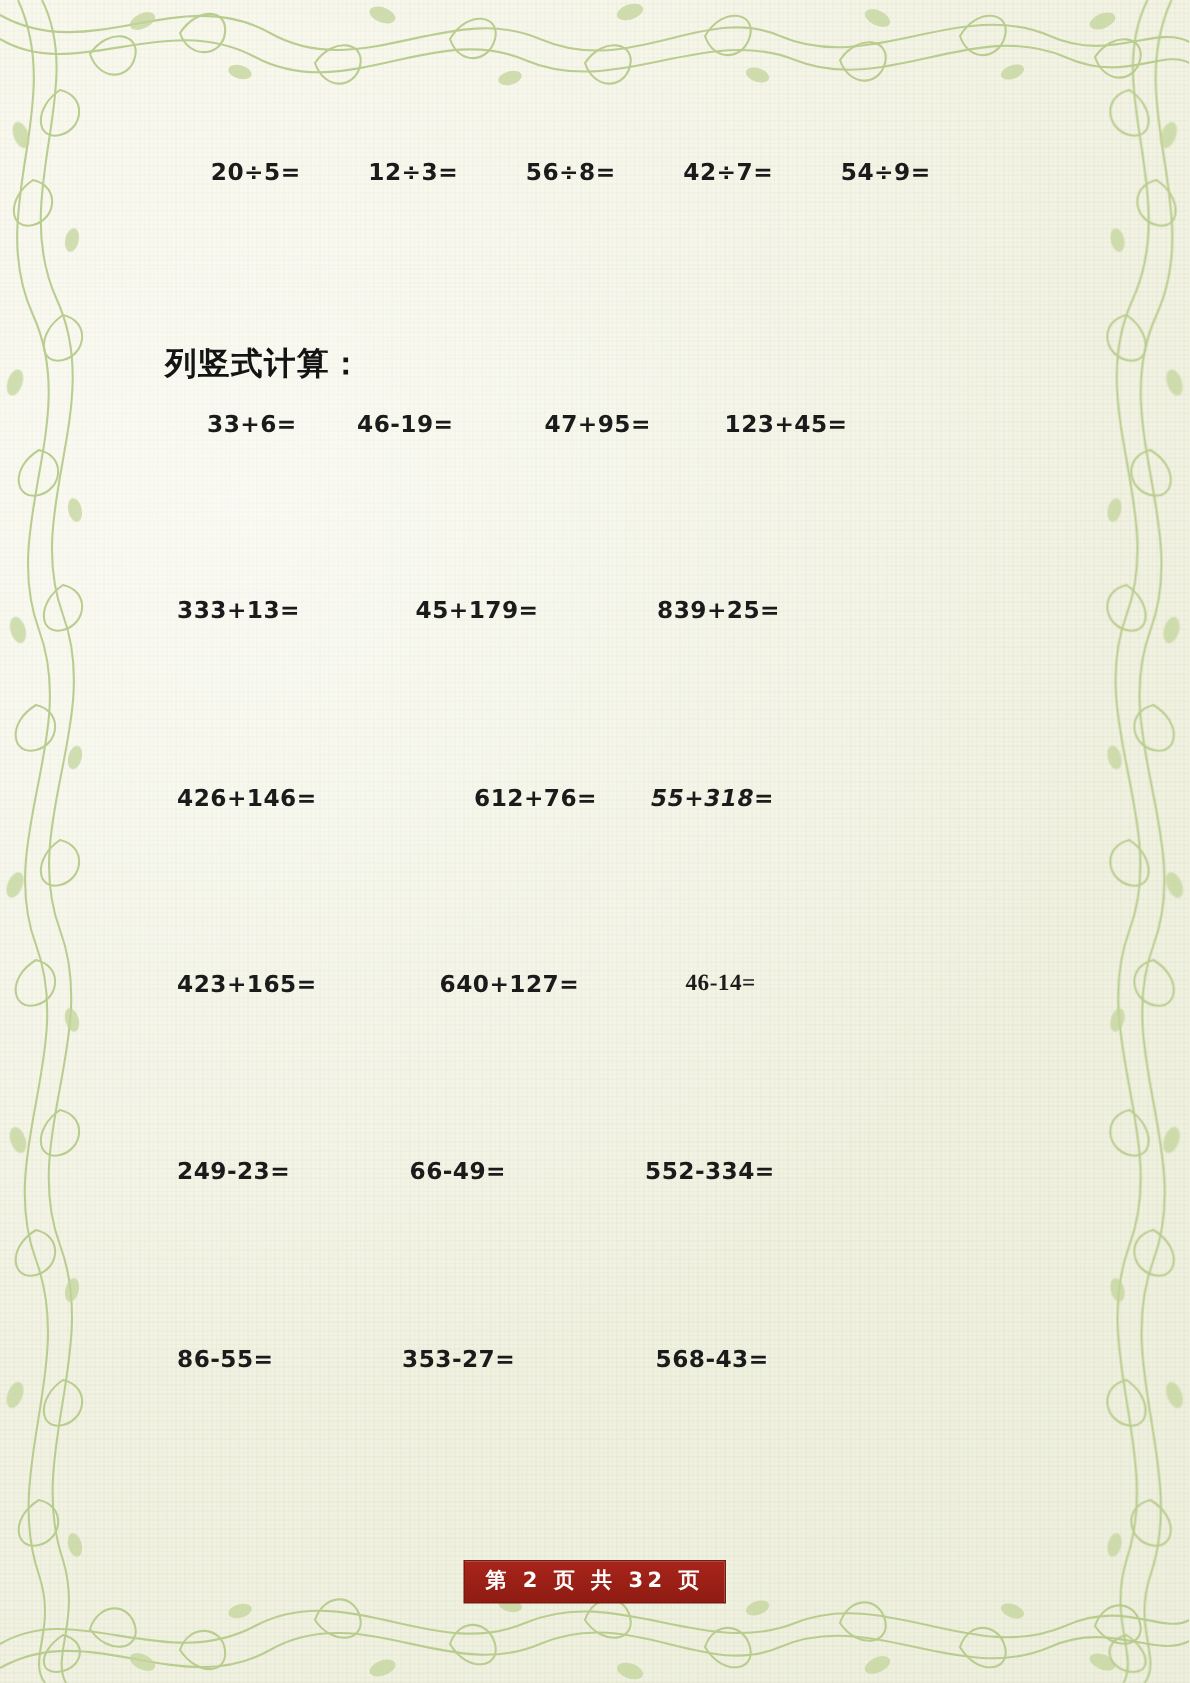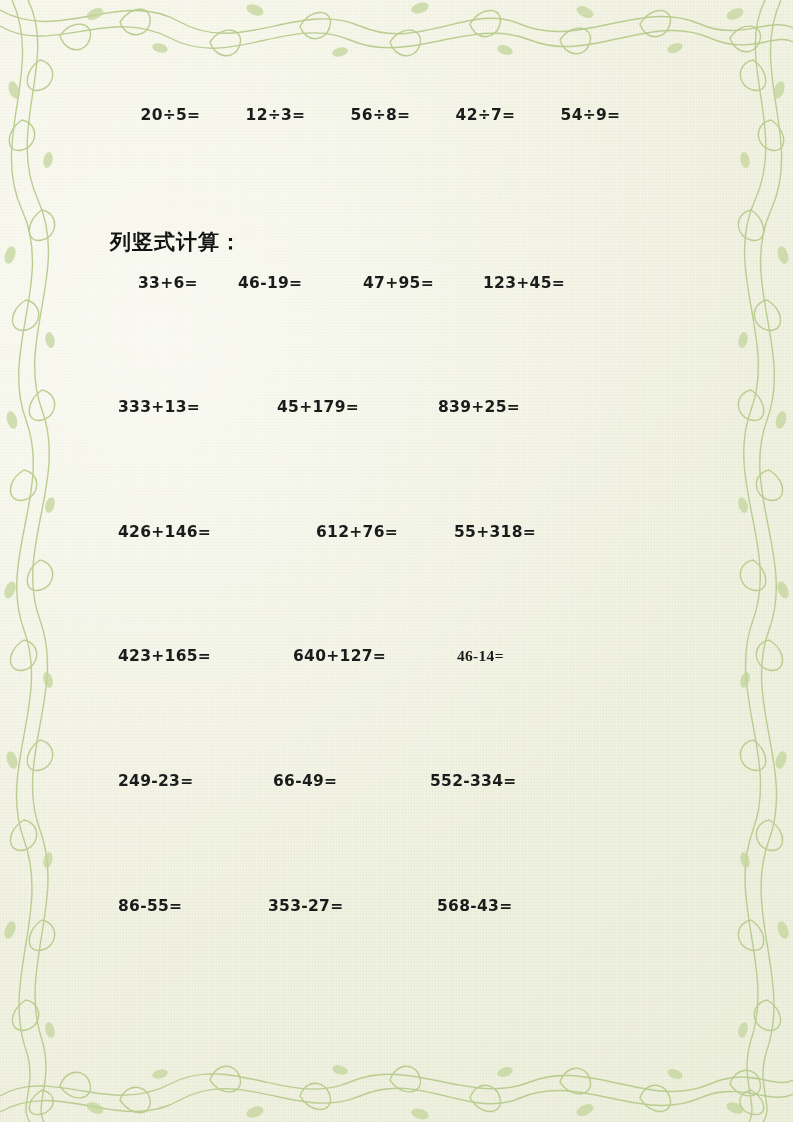--- a/index.html
+++ b/index.html
@@ -253,36 +253,45 @@
 
     <div class="row vert-row" style="left:118px; top:398px;">
       <span class="item" style="position:absolute; left:0px;">333+13=</span>
       <span class="item" style="position:absolute; left:159px;">45+179=</span>
       <span class="item" style="position:absolute; left:320px;">839+25=</span>
     </div>
 
     <div class="row vert-row" style="left:118px; top:523px;">
       <span class="item" style="position:absolute; left:0px;">426+146=</span>
       <span class="item" style="position:absolute; left:170px;margin-left:28px;">612+76=</span>
-      <span class="item" style="position:absolute; left:336px;">55+318=</span>
+      <span class="item" style="position:absolute; left:316px;font-style:italic;">55+318=</span>
     </div>
 
     <div class="row vert-row" style="left:118px; top:647px;">
       <span class="item" style="position:absolute; left:0px;">423+165=</span>
       <span class="item" style="position:absolute; left:175px;">640+127=</span>
       <span class="item" style="position:absolute; left:339px;font-family:Liberation Serif, serif;">46-14=</span>
     </div>
 
     <div class="row vert-row" style="left:118px; top:772px;">
       <span class="item" style="position:absolute; left:0px;">249-23=</span>
       <span class="item" style="position:absolute; left:155px;">66-49=</span>
       <span class="item" style="position:absolute; left:312px;text-align:right;">552-334=</span>
     </div>
 
     <div class="row vert-row" style="left:118px; top:897px;">
       <span class="item" style="position:absolute; left:0px;text-align:center;">86-55=</span>
       <span class="item" style="position:absolute; left:150px;">353-27=</span>
       <span class="item" style="position:absolute; left:319px;">568-43=</span>
     </div>
 
+    <div class="footer">
+      <span class="footer-badge">
+        <span>第</span>
+        <span class="num">2</span>
+        <span>页 共</span>
+        <span class="num">32</span>
+        <span>页</span>
+      </span>
+    </div>
 
   </div>
 </div>
 
 </body></html>

